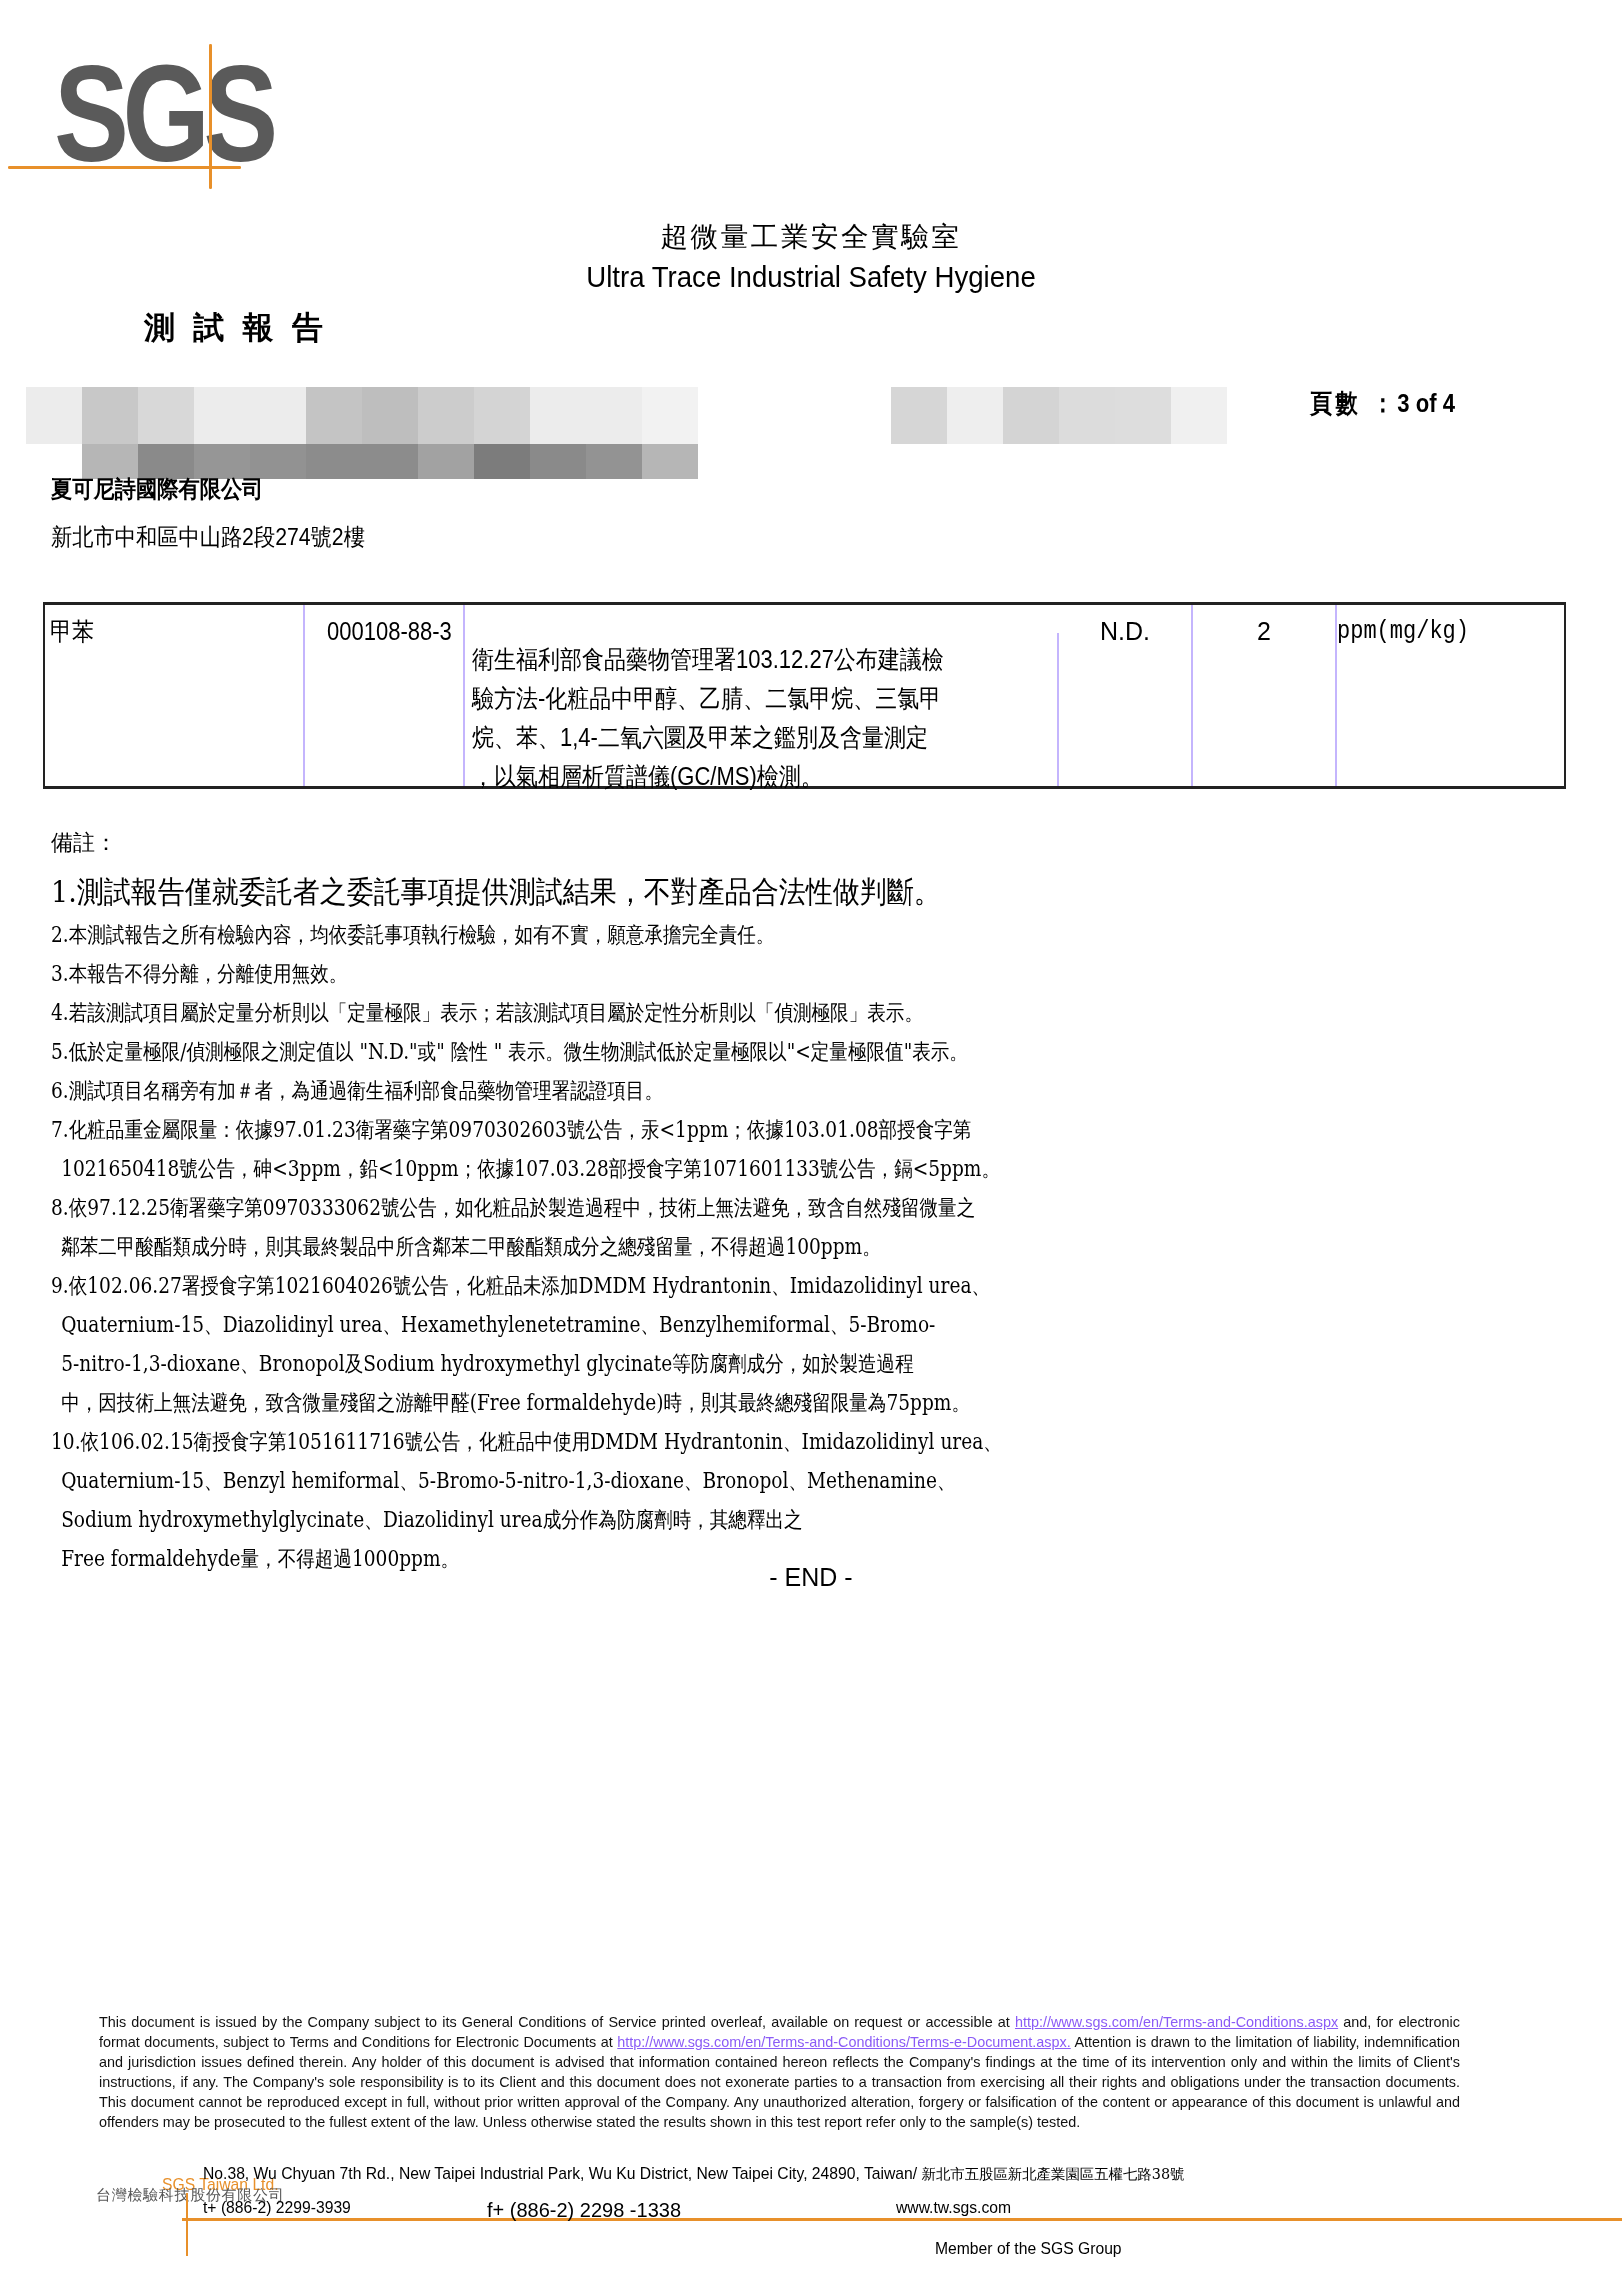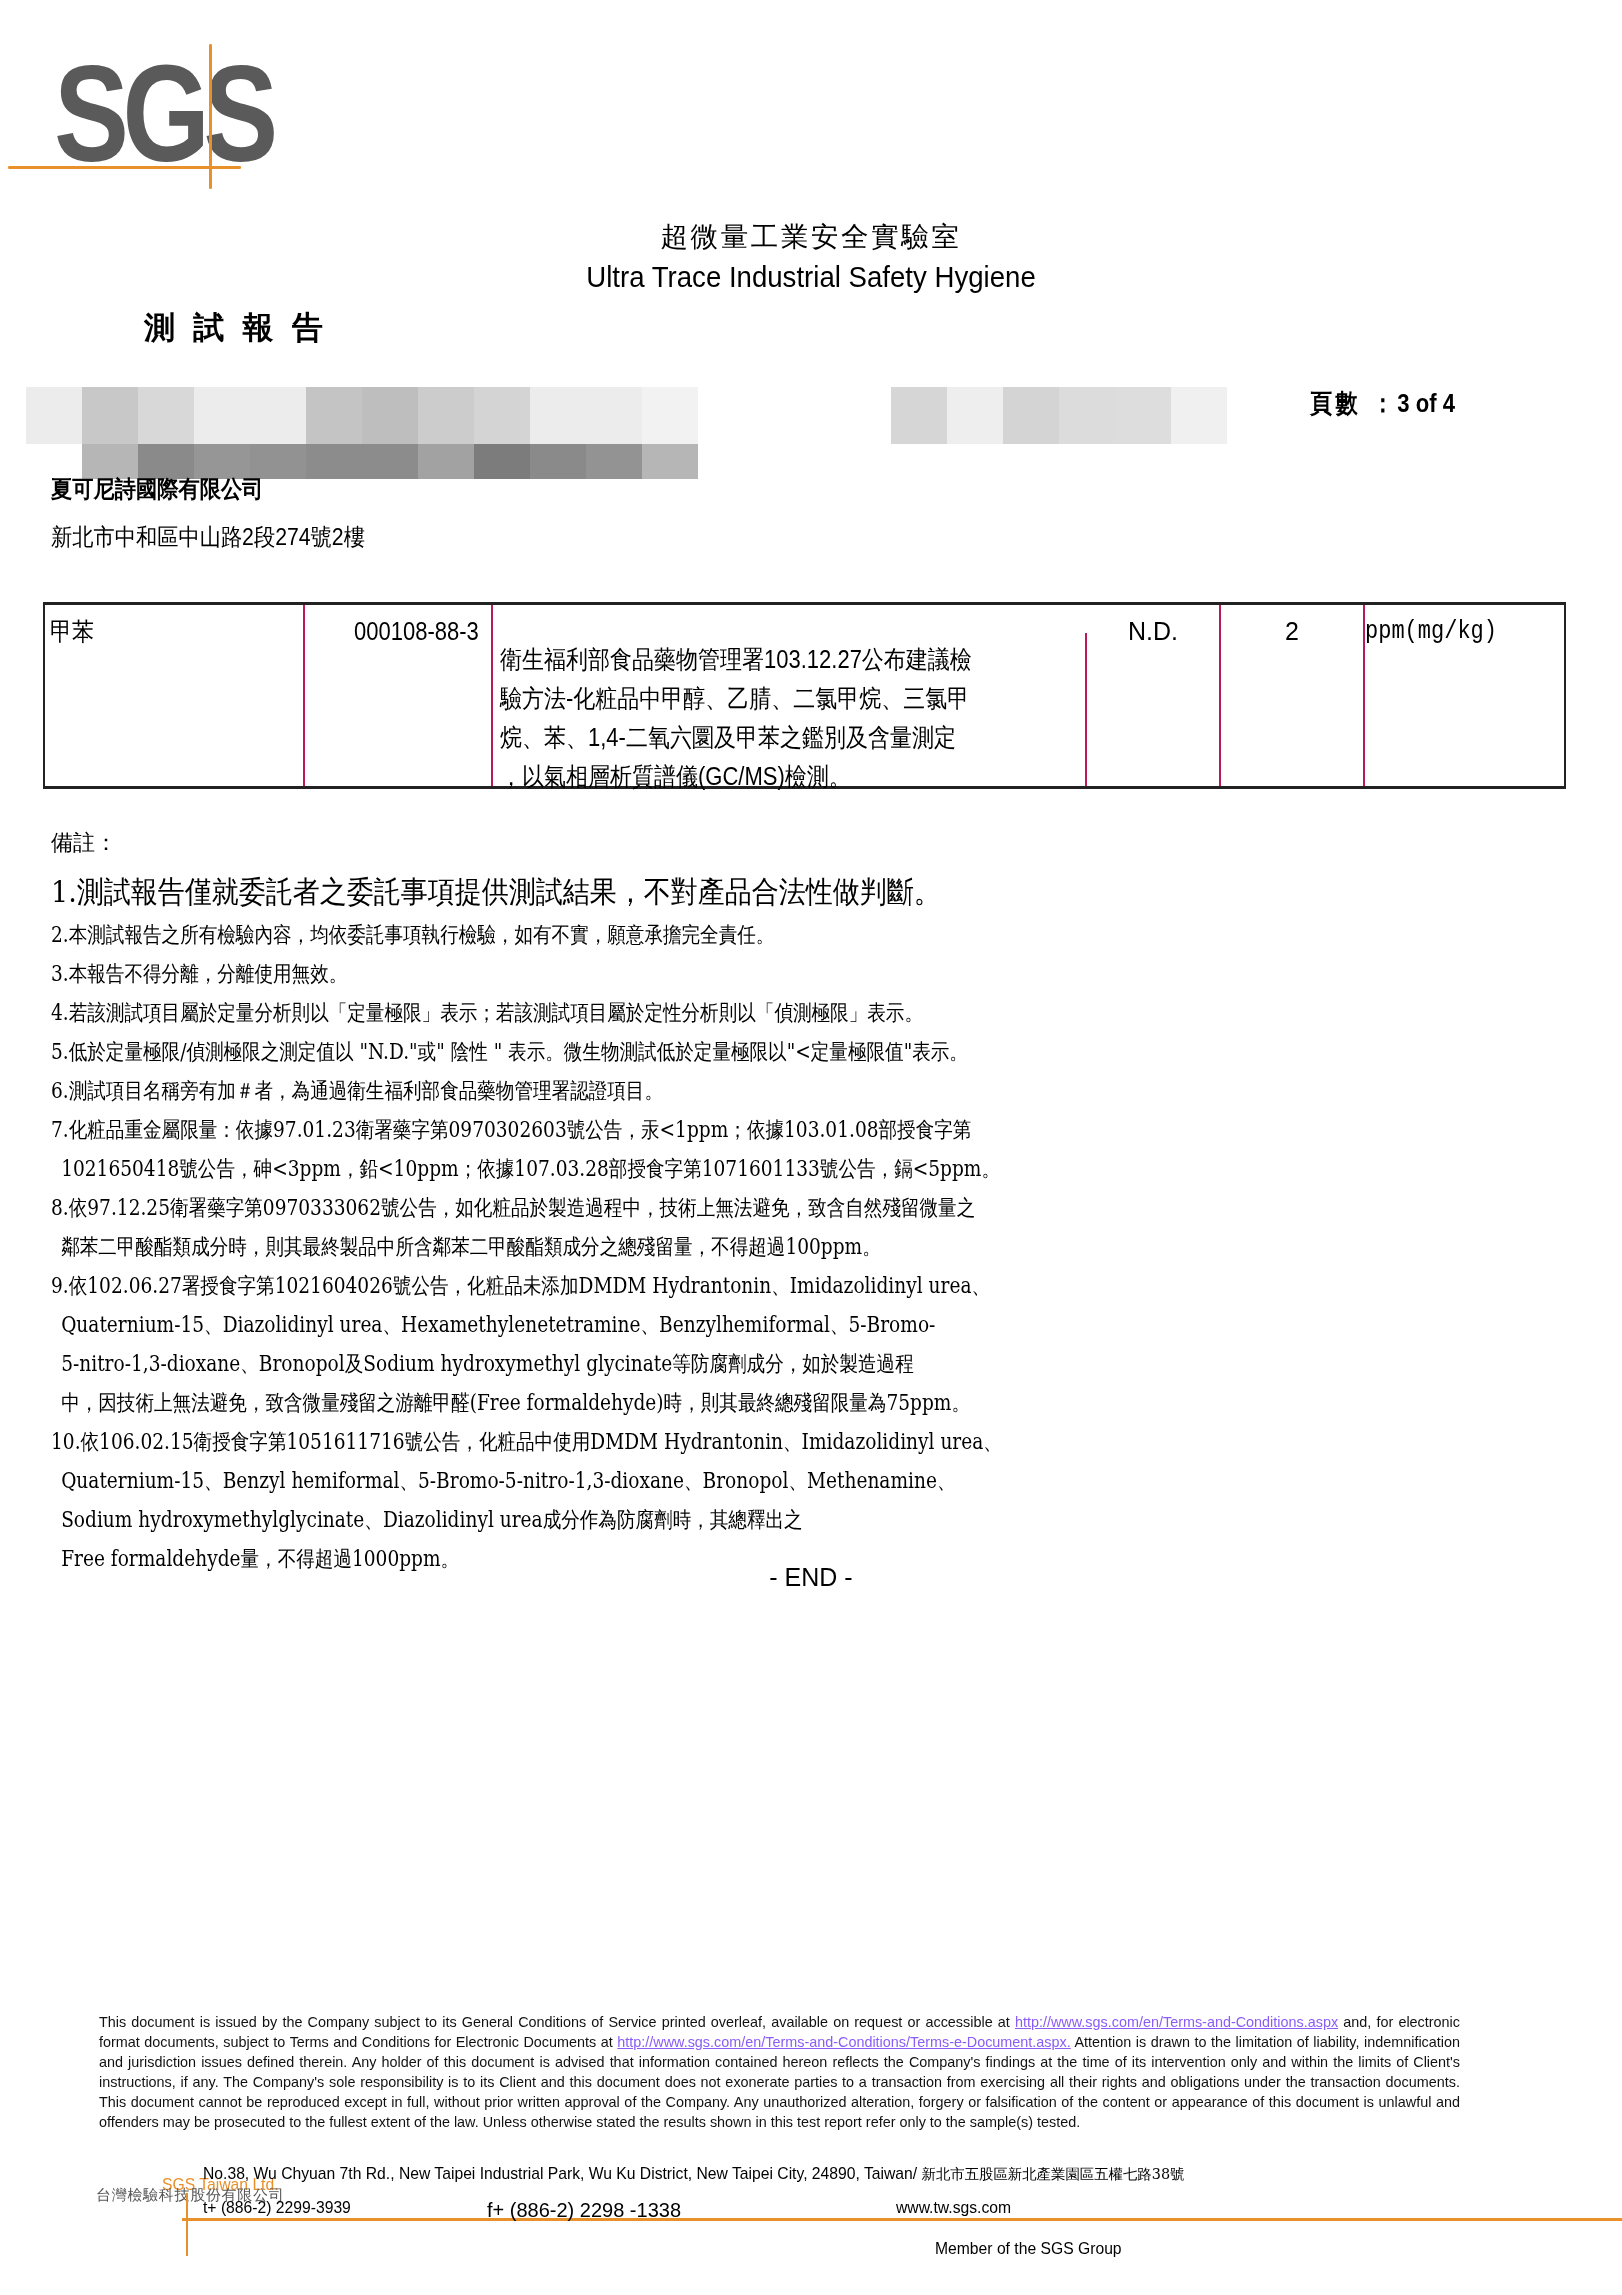--- a/index.html
+++ b/index.html
@@ -19,24 +19,24 @@
   .redact-row div { width: 27px; height: 100%; }
 
   .page-num { position: absolute; left: 1310px; top: 386px; font-family: "Liberation Sans", sans-serif; font-weight: bold; font-size: 26px; transform: scaleX(0.85); transform-origin: left top; }
   .page-num .lbl { font-family: "DejaVu Serif", serif; letter-spacing: 3.9px; }
 
   .company { position: absolute; left: 51px; top: 473px; font-weight: bold; font-size: 23.6px; transform: scaleX(0.9); transform-origin: left top; }
   .address { position: absolute; left: 51px; top: 521px; font-size: 23.6px; transform: scaleX(0.9); transform-origin: left top; }
 
   
   .result-table { position: absolute; left: 43px; top: 602px; width: 1523px; height: 187px; border-top: 3.3px solid #222; border-bottom: 3.3px solid #222; border-left: 2px solid #222; border-right: 2px solid #222; box-sizing: border-box; display: flex; }
-  .cell { box-sizing: border-box; border-right: 2px solid #be185d; padding: 6.5px 5.2px; font-size: 25px; line-height: 39px; }
+  .cell { box-sizing: border-box; border-right: 2px solid #c4b5fd; padding: 6.5px 5.2px; font-size: 25px; line-height: 39px; }
   .cell:last-child { border-right: none; }
   .c1 { width: 260px; }
-  .c2 { width: 188px; text-align: right; padding-right: 11.8px; }
+  .c2 { width: 160px; text-align: right; padding-right: 11.8px; }
   .c3 { width: 594px; padding-left: 6.5px; margin-top: 28px; }
 
   .condensed { display: inline-block; transform: scaleX(0.88); transform-origin: left top; white-space: nowrap; }
 
   
   .notes { position: absolute; left: 51px; top: 828px; font-family: "DejaVu Serif", serif; font-size: 21.6px; color: #000; }
   .note-head { font-size: 22px; margin-bottom: 10.5px; }
   .note-line { height: 39px; line-height: 39px; white-space: nowrap; transform: scaleX(0.86); transform-origin: left center; }
   .note-line.big { font-size: 30px; height: 46px; line-height: 46px; transform: scaleX(0.9); }
   .note-line.indent { padding-left: 11.8px; }

